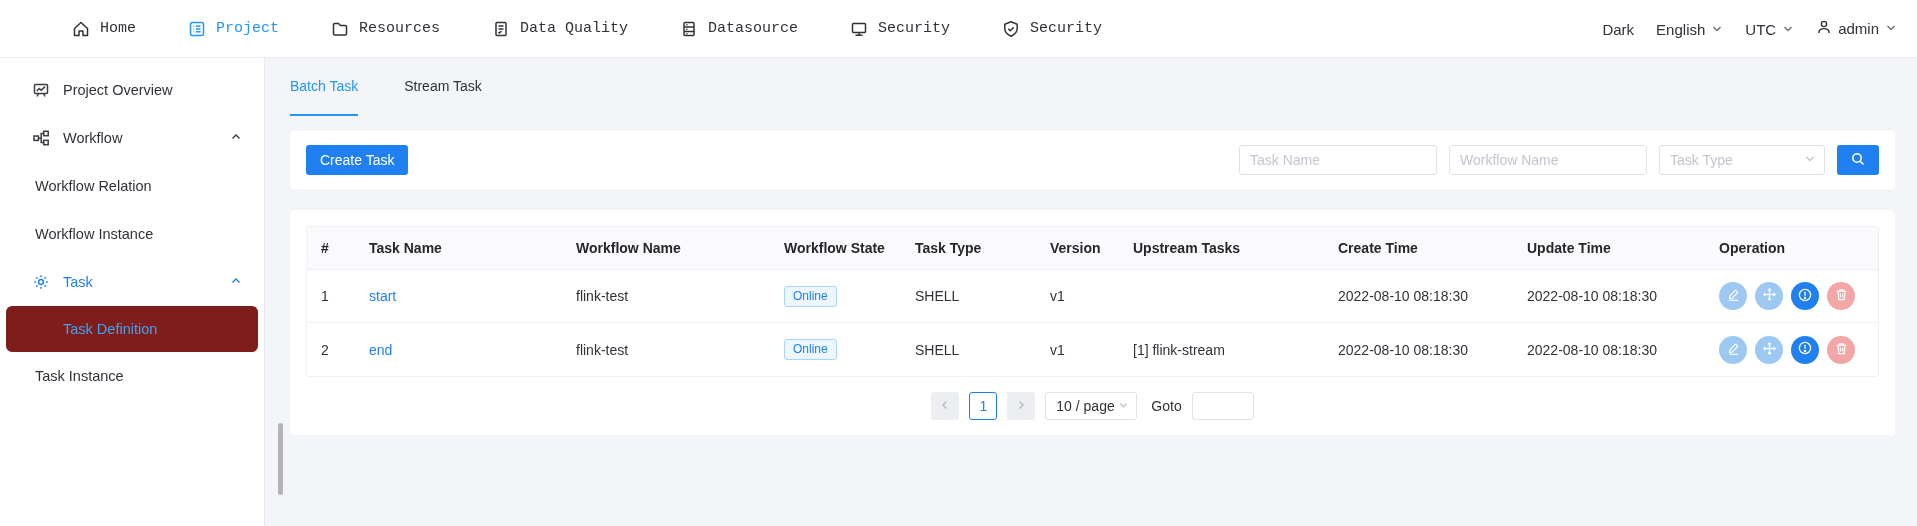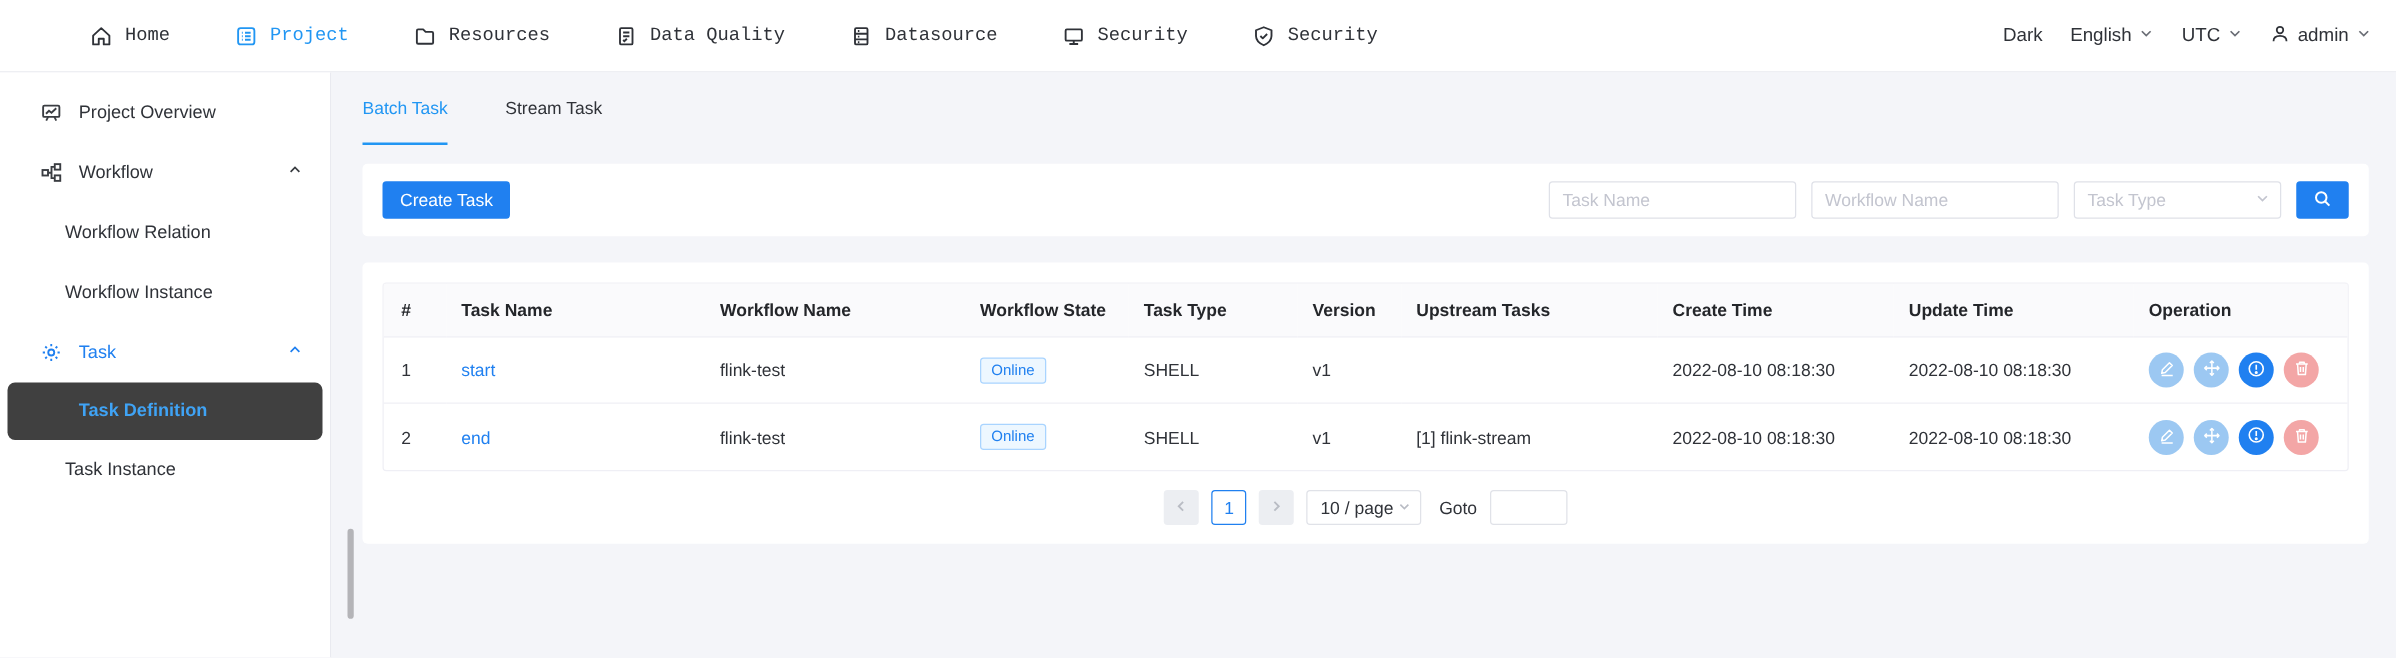--- a/index.html
+++ b/index.html
@@ -7,33 +7,33 @@
   body { font-family:"Liberation Sans","DejaVu Sans",sans-serif; color:#2f3238; background:#f4f5f9; position:relative; font-size:14px; }
 
   
   .header { height:58px; background:#fff; border-bottom:1px solid #e9eaf0; display:flex; align-items:center; padding:0 20px 0 10px; }
   .logo { display:flex; align-items:center; gap:6px; }
   .logo-text { font-size:17px; font-weight:500; color:#2b2b30; letter-spacing:.2px; }
   .nav { display:flex; align-items:center; gap:52px; margin-left:62px; }
   .nav-item { display:flex; align-items:center; gap:10px; font-size:15px; color:#2f3238; cursor:pointer;font-family:Liberation Mono, monospace; }
   .nav-item svg { display:block; }
   .nav-item.active { color:#2196f3; }
-  .header-right { margin-left:auto; display:flex; align-items:center; gap:22px; font-size:15px; color:#2f3238; }
+  .header-right { margin-left:auto; display:flex; align-items:flex-end; gap:22px; font-size:15px; color:#2f3238; }
   .hr-item { display:flex; align-items:center; gap:6px; cursor:pointer; }
   .chev { color:#6b6e76; }
 
   
   .app-body { display:flex; height:468px; }
   .sidebar { width:265px; background:#fff; border-right:1px solid #e9eaf0; padding-top:8px; flex:none; }
   .menu-item { height:48px; display:flex; align-items:center; padding-left:32px; font-size:14.5px; color:#2f3238; cursor:pointer; position:relative; }
   .menu-item .mi-icon { width:18px; display:flex; justify-content:center; margin-right:13px; color:#3a3d42; }
-  .menu-item.child { padding-left:52px; }
+  .menu-item.child { padding-left:35px; }
   .menu-item.active { color:#2080f0; }
   .menu-item.active .mi-icon { color:#2080f0; }
-  .menu-item.selected { background:#404040; border-radius:6px; margin:0 6px; padding-left:57px; color:#3fa3f5; height:46px;font-weight:bold; }
+  .menu-item.selected { background:#7f1d1d; border-radius:6px; margin:0 6px; padding-left:57px; color:#3fa3f5; height:46px; }
   .mi-chevron { position:absolute; right:22px; color:#3a3d42; }
   .menu-item.active .mi-chevron { color:#2080f0; }
 
   .content { flex:1; padding:14px 22px 0 25px; background:#f4f5f9; overflow:hidden; }
 
   
   .tabs { display:flex; gap:46px; padding-top:6px; }
   .tab { font-size:14px; padding-bottom:20px; border-bottom:2px solid transparent; color:#2f3238; cursor:pointer; }
   .tab.active { color:#2196f3; border-bottom-color:#2196f3; }
 

